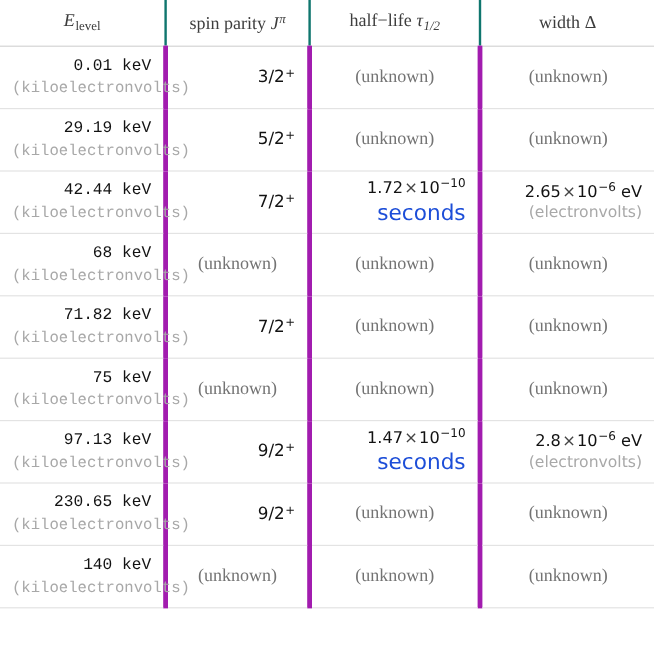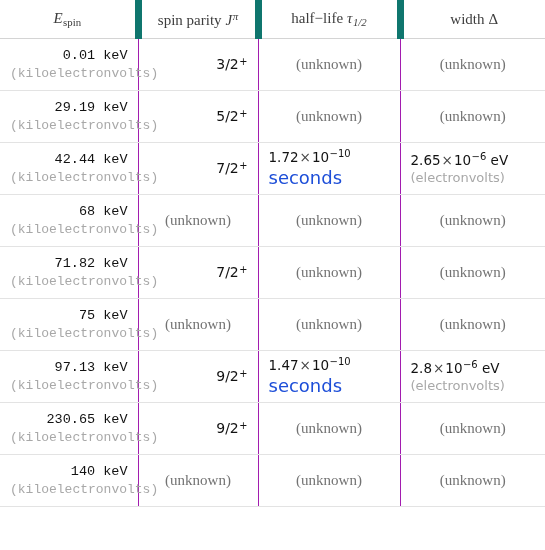--- a/index.html
+++ b/index.html
@@ -31,21 +31,21 @@
     height: 38px;
     padding: 0 10px;
     border-bottom: 1px solid #d4d4d4;
     font-weight: normal;
     font-size: 15px;
     color: #3d3d3d;
     text-align: center;
     vertical-align: middle;
     white-space: nowrap;
   }
-  thead th + th { border-left: 7px solid #0f766e; }
+  thead th + th { border-left: 2px solid #0f766e; }
 
   .mvar {
     font-style: italic;
     font-family: "Liberation Serif", "DejaVu Serif", serif;
   }
   .sub {
     font-size: 0.72em;
     vertical-align: -0.28em;
     font-style: normal;
     padding-left: 0.5px;
@@ -71,21 +71,21 @@
   .hdr-gap { letter-spacing: 0; padding-left: 4px; }
 
   
   tbody td {
     height: 51px;
     padding: 0 10px;
     border-bottom: 1px solid #e3e3e3;
     vertical-align: middle;
     font-size: 14px;
   }
-  tbody td + td { border-left: 1px solid #a21caf; }
+  tbody td + td { border-left: 4px solid #a21caf; }
   tbody tr:last-child td { border-bottom: 1px solid #e3e3e3; }
 
   .cell-energy {
     text-align: right;
     font-family: Liberation Mono, monospace;
     line-height: 1.32;
   }
   .cell-energy .val {
     display: block;
     font-size: 13.5px;
@@ -98,21 +98,21 @@
   }
 
   .cell-spin {
     text-align: right;
     font-family: "DejaVu Sans", "Liberation Sans", sans-serif;
     font-size: 14px;
     color: #121212;
   }
 
   .cell-num {
-    text-align: left;
+    text-align: right;
     font-family: "DejaVu Sans", "Liberation Sans", sans-serif;
     line-height: 1.34;
   }
   .cell-num .val {
     display: block;
     font-size: 13.5px;
     color: #121212;
     white-space: nowrap;
   }
   .cell-num .unit {
@@ -148,21 +148,21 @@
 <table class="level-table">
   <colgroup>
     <col class="c-energy">
       <col class="c-spin">
       <col class="c-half">
       <col class="c-width">
   </colgroup>
   <thead>
     <tr>
       <th>
-        <span class="mvar">E</span><span class="sub">spin</span>
+        <span class="mvar">E</span><span class="sub">level</span>
       </th>
       <th>
         <span>spin parity</span><span class="hdr-gap"></span><span class="mvar">J</span><span class="sup">π</span>
       </th>
       <th>
         <span>half−life</span><span class="hdr-gap"></span><span class="mvar">τ</span><span class="sub-it">1/2</span>
       </th>
       <th>
         <span>width</span><span class="hdr-gap"></span><span>Δ</span>
       </th>

